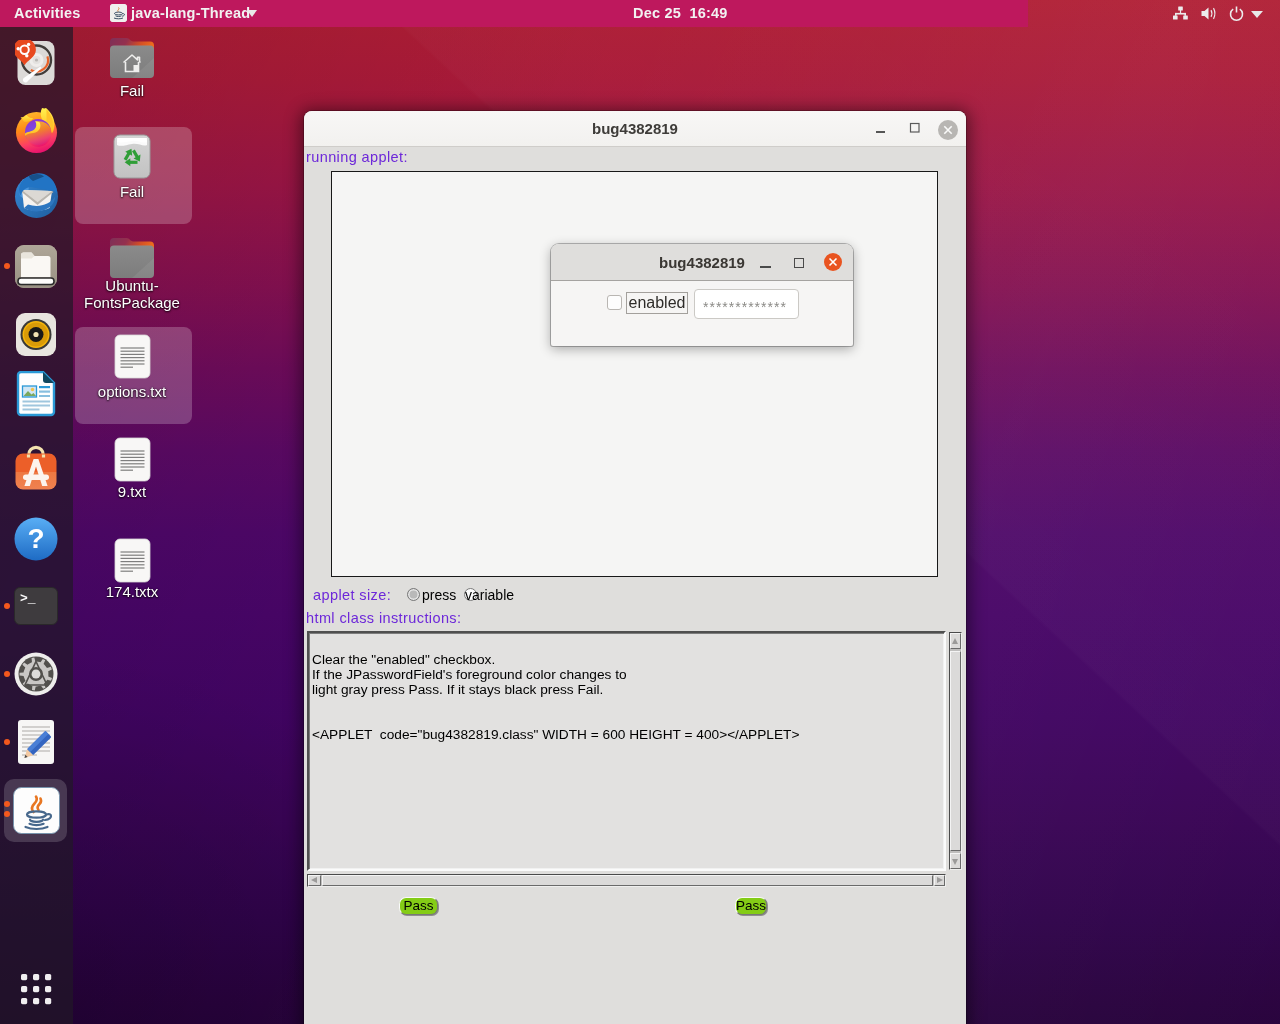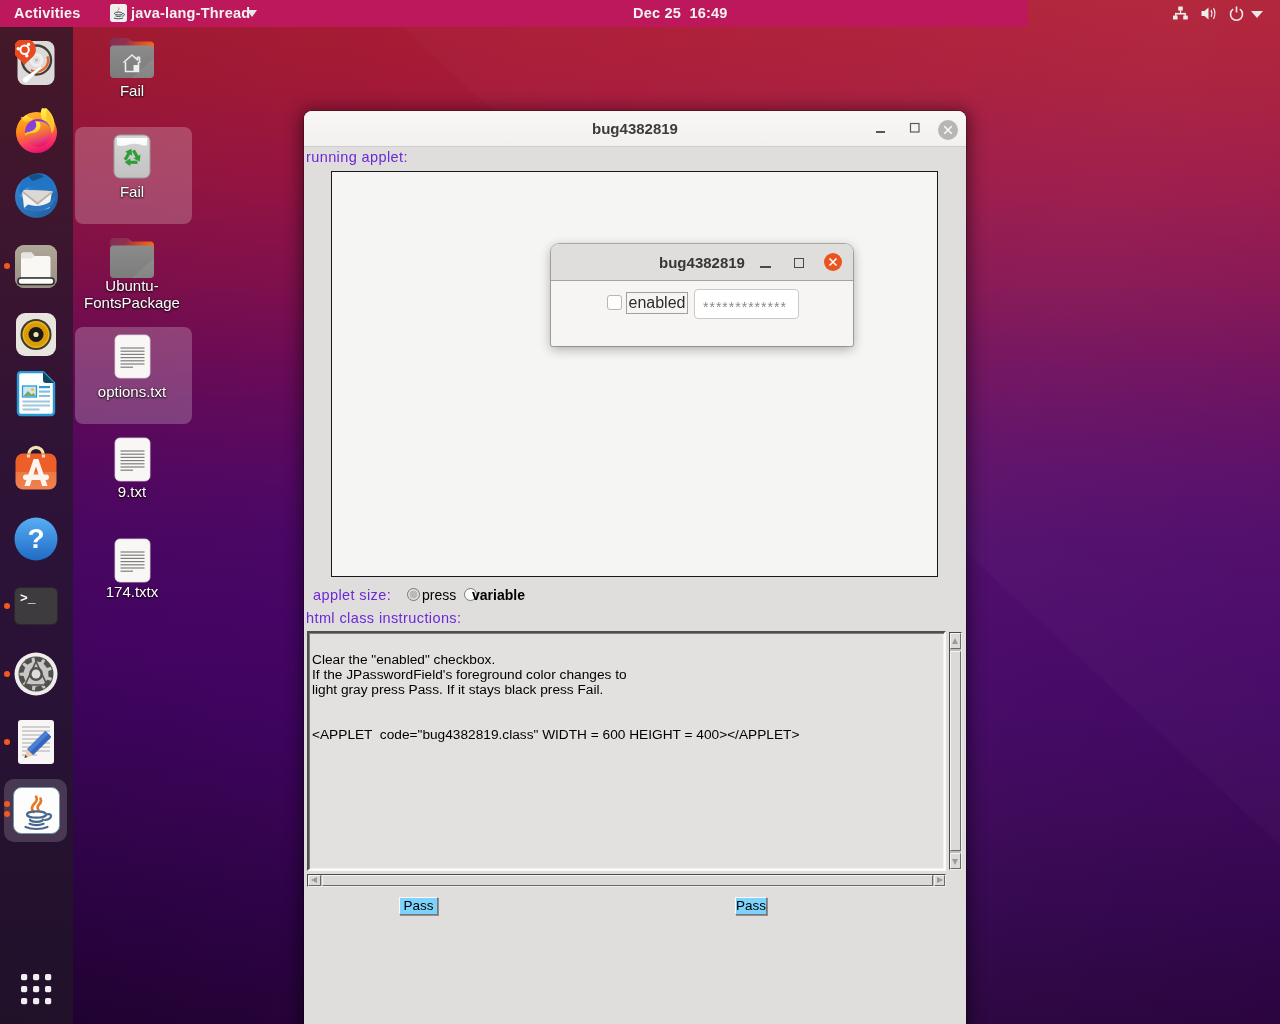--- a/index.html
+++ b/index.html
@@ -79,21 +79,21 @@
 }
 #tbox pre { font-family:"Liberation Sans", sans-serif; font-size:13.7px; line-height:15px; color:#000; margin:19px 0 0 3px; }
 
 
 .sb { position:absolute; background:#bfbebd; border-top:1px solid #4a4a4a; border-left:1px solid #4a4a4a; border-bottom:1px solid #efefee; border-right:1px solid #efefee; }
 .sbbtn { position:absolute; background:#dbdad9; border-top:1px solid #f4f4f4; border-left:1px solid #f4f4f4; border-bottom:1px solid #6a6a6a; border-right:1px solid #6a6a6a; }
 .sbthumb { position:absolute; background:#dbdad9; border-top:1px solid #f4f4f4; border-left:1px solid #f4f4f4; border-bottom:1px solid #6a6a6a; border-right:1px solid #6a6a6a; }
 .tri { position:absolute; width:0; height:0; }
 
 
-.btn { position:absolute; height:18px; background:#7dd3fc; border-top:1px solid #fafafa; border-left:1px solid #fafafa; border-bottom:1px solid #787878; border-right:1px solid #787878; box-shadow:1px 1px 0 #8f8f8f; font-size:13.5px; color:#000; text-align:center; line-height:16px; }
+.btn { position:absolute; height:18px; background:#84cc16; border-top:1px solid #fafafa; border-left:1px solid #fafafa; border-bottom:1px solid #787878; border-right:1px solid #787878; box-shadow:1px 1px 0 #8f8f8f; font-size:13.5px; color:#000; text-align:center; line-height:16px;border-radius:7px; }
 </style>
 </head>
 <body>
 
 <div id="topbar">
   <span class="act">Activities</span>
   <svg class="appico" style="left:110px; top:4px; position:absolute" width="17" height="18" viewBox="0 0 17 18">
     <rect x="0" y="0" width="17" height="18" rx="3" fill="#f0efed"></rect>
     <path d="M8.5 3.5c1 1 .2 1.8-.3 2.4-.4.5-.6 1 .1 1.8" fill="none" stroke="#d97626" stroke-width="0.9"></path>
     <g fill="none" stroke="#3a4e63" stroke-width="1">
@@ -468,21 +468,21 @@
       <div id="icheck"></div>
       <div id="ilabel">enabled</div>
       <div id="ipass">*************</div>
     </div>
   </div>
 
   <div class="awtlabel" style="left:9px; top:476px;">applet size:</div>
   <div class="radio sel" style="left:103px; top:477px;"></div>
   <div class="rlabel" style="left:118px; top:476px;">press</div>
   <div class="radio" style="left:160px; top:477px;"></div>
-  <div class="rlabel" style="left:168px; top:476px;font-weight:bold;">variable</div>
+  <div class="rlabel" style="left:161px; top:476px;">variable</div>
 
   <div class="awtlabel" style="left:2px; top:499px;">html class instructions:</div>
 
   <div id="tbox">
     <pre>Clear the "enabled" checkbox.
 If the JPasswordField's foreground color changes to
 light gray press Pass. If it stays black press Fail.
 
 
 &lt;APPLET  code="bug4382819.class" WIDTH = 600 HEIGHT = 400&gt;&lt;/APPLET&gt;</pre>

